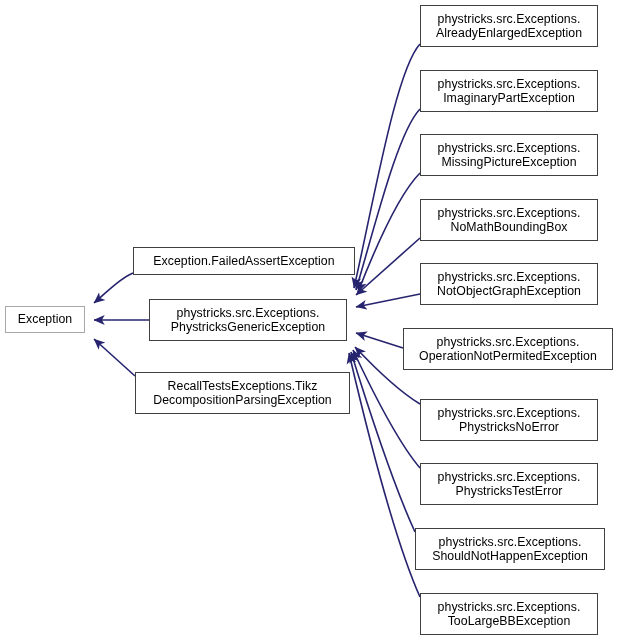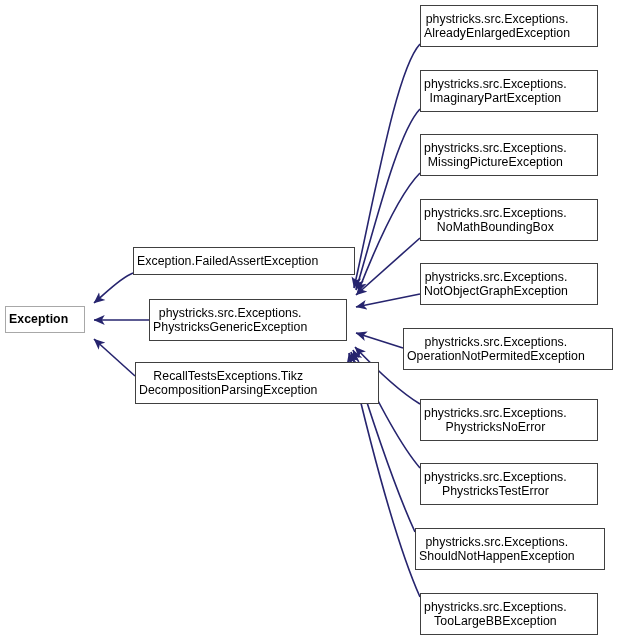--- a/index.html
+++ b/index.html
@@ -26,32 +26,31 @@
     width: 619px;
     height: 640px;
   }
   .node-box {
     position: absolute;
     box-sizing: border-box;
     background: #ffffff;
     border: 1px solid #404040;
     display: flex;
     align-items: center;
-    justify-content: flex-start;
+    justify-content: center;
     text-align: center;
     line-height: 1.18;
     font-size: 12.3px;
     color: #000000;
     letter-spacing: 0.05px;
     overflow: hidden;
     z-index: 3;
   }
   .node-box.base-node {
     border: 1px solid #a8a8a8;
-    font-weight: bold;
   }
   .node-label {
     display: block;
     white-space: pre-line;
     padding: 0 3px;
   }
 </style>
 </head>
 <body>
 
@@ -85,21 +84,21 @@
   </div>
 
   <div id="nodes-layer">
       <div class="node-box" style="left: 133px; top: 247px; width: 222px; height: 28px; border-color: rgb(64, 64, 64);">
         <span class="node-label">Exception.FailedAssertException</span>
       </div>
       <div class="node-box" style="left: 149px; top: 299px; width: 198px; height: 42px; border-color: rgb(64, 64, 64);">
         <span class="node-label">phystricks.src.Exceptions.
 PhystricksGenericException</span>
       </div>
-      <div class="node-box" style="left: 135px; top: 362px; width: 244px; height: 42px; border-color: rgb(64, 64, 64);">
+      <div class="node-box" style="left: 135px; top: 372px; width: 215px; height: 42px; border-color: rgb(64, 64, 64);">
         <span class="node-label">RecallTestsExceptions.Tikz
 DecompositionParsingException</span>
       </div>
       <div class="node-box" style="left: 420px; top: 5px; width: 178px; height: 42px; border-color: rgb(64, 64, 64);">
         <span class="node-label">phystricks.src.Exceptions.
 AlreadyEnlargedException</span>
       </div>
       <div class="node-box" style="left: 420px; top: 70px; width: 178px; height: 42px; border-color: rgb(64, 64, 64);">
         <span class="node-label">phystricks.src.Exceptions.
 ImaginaryPartException</span>

